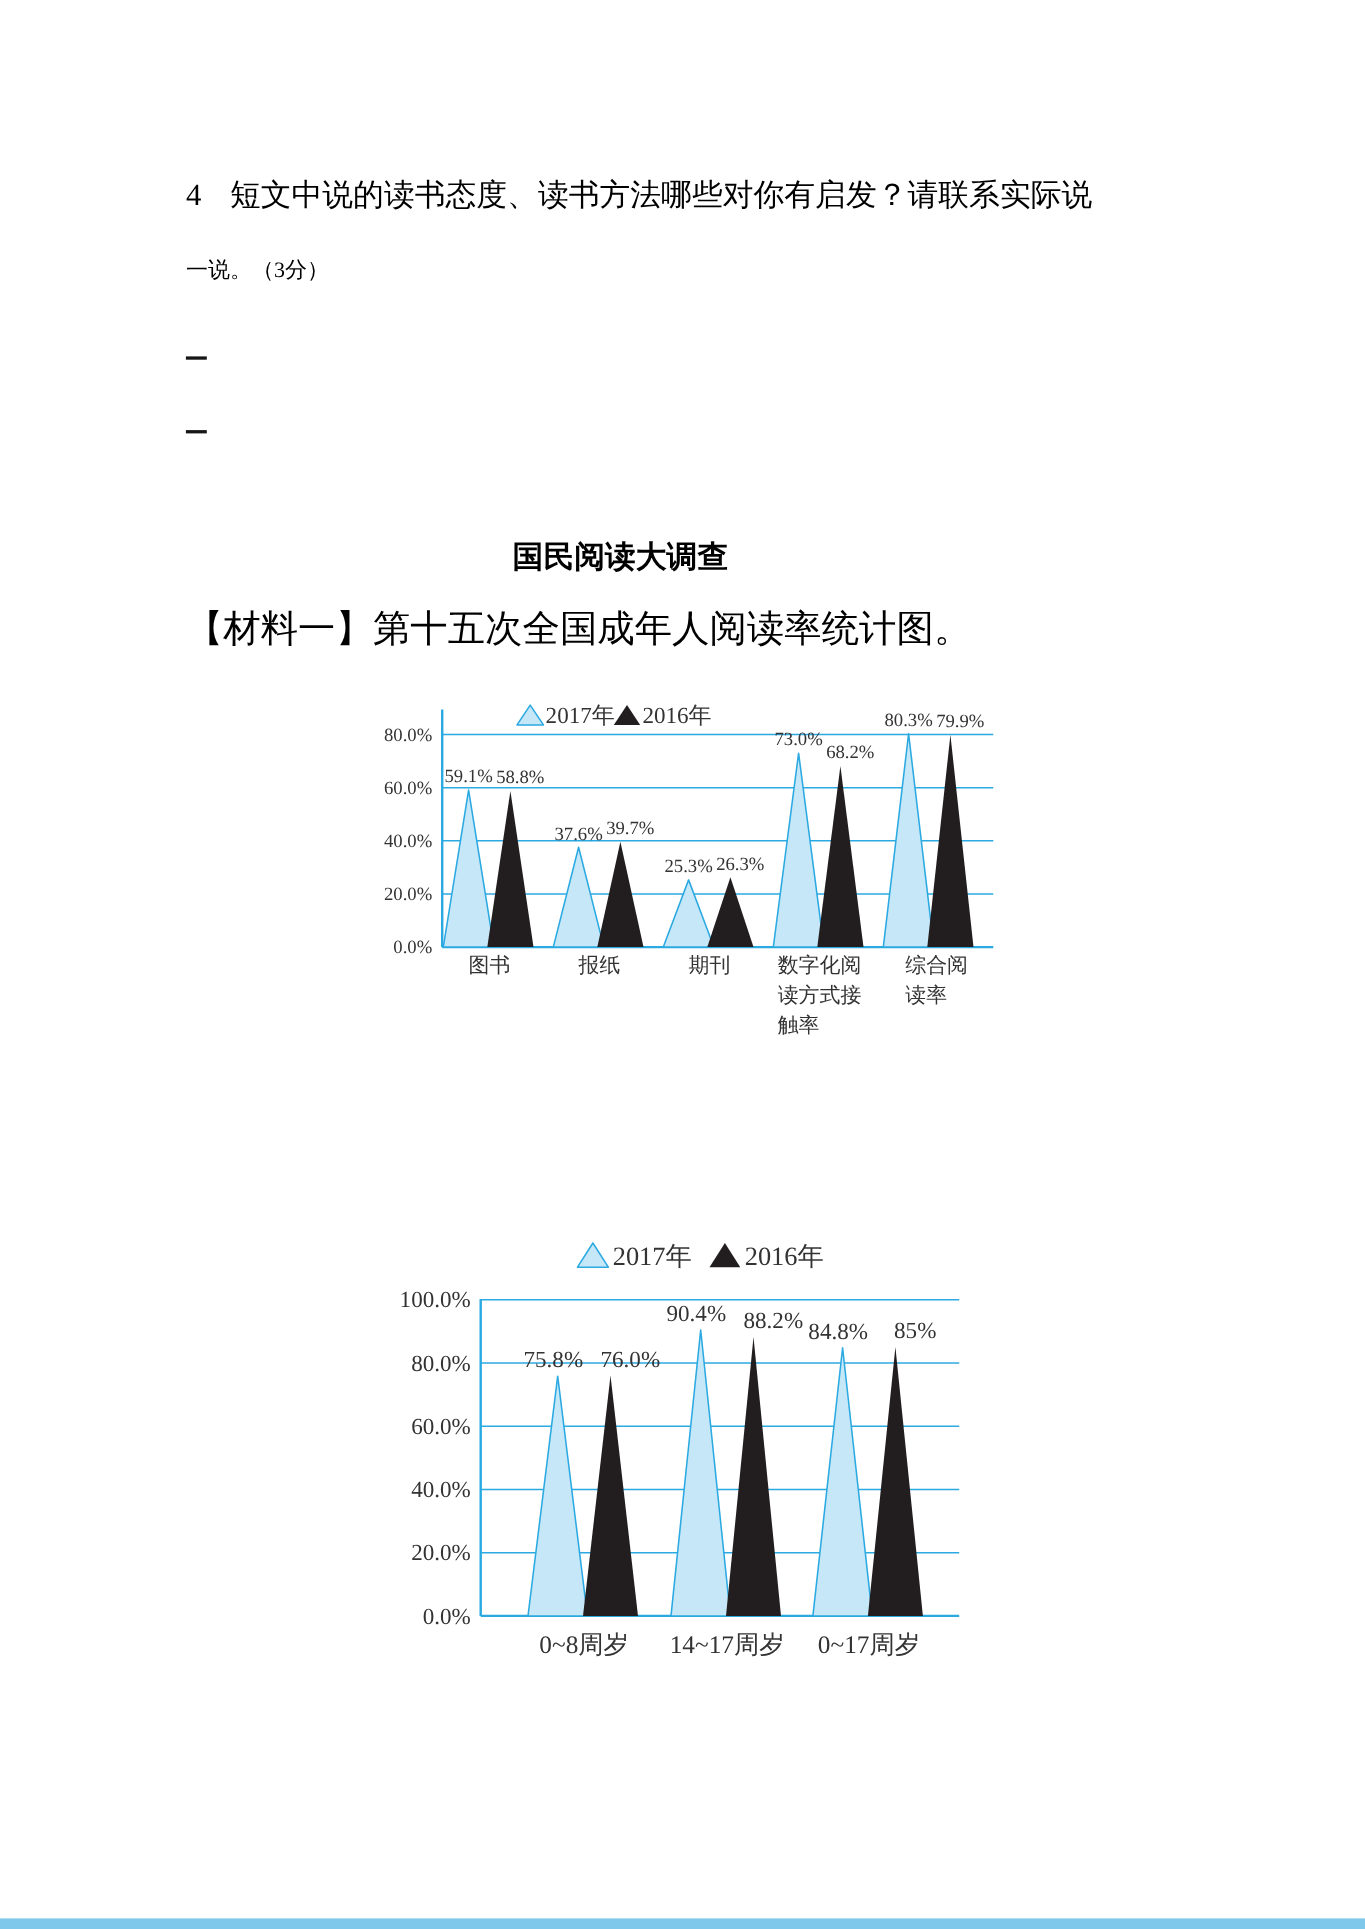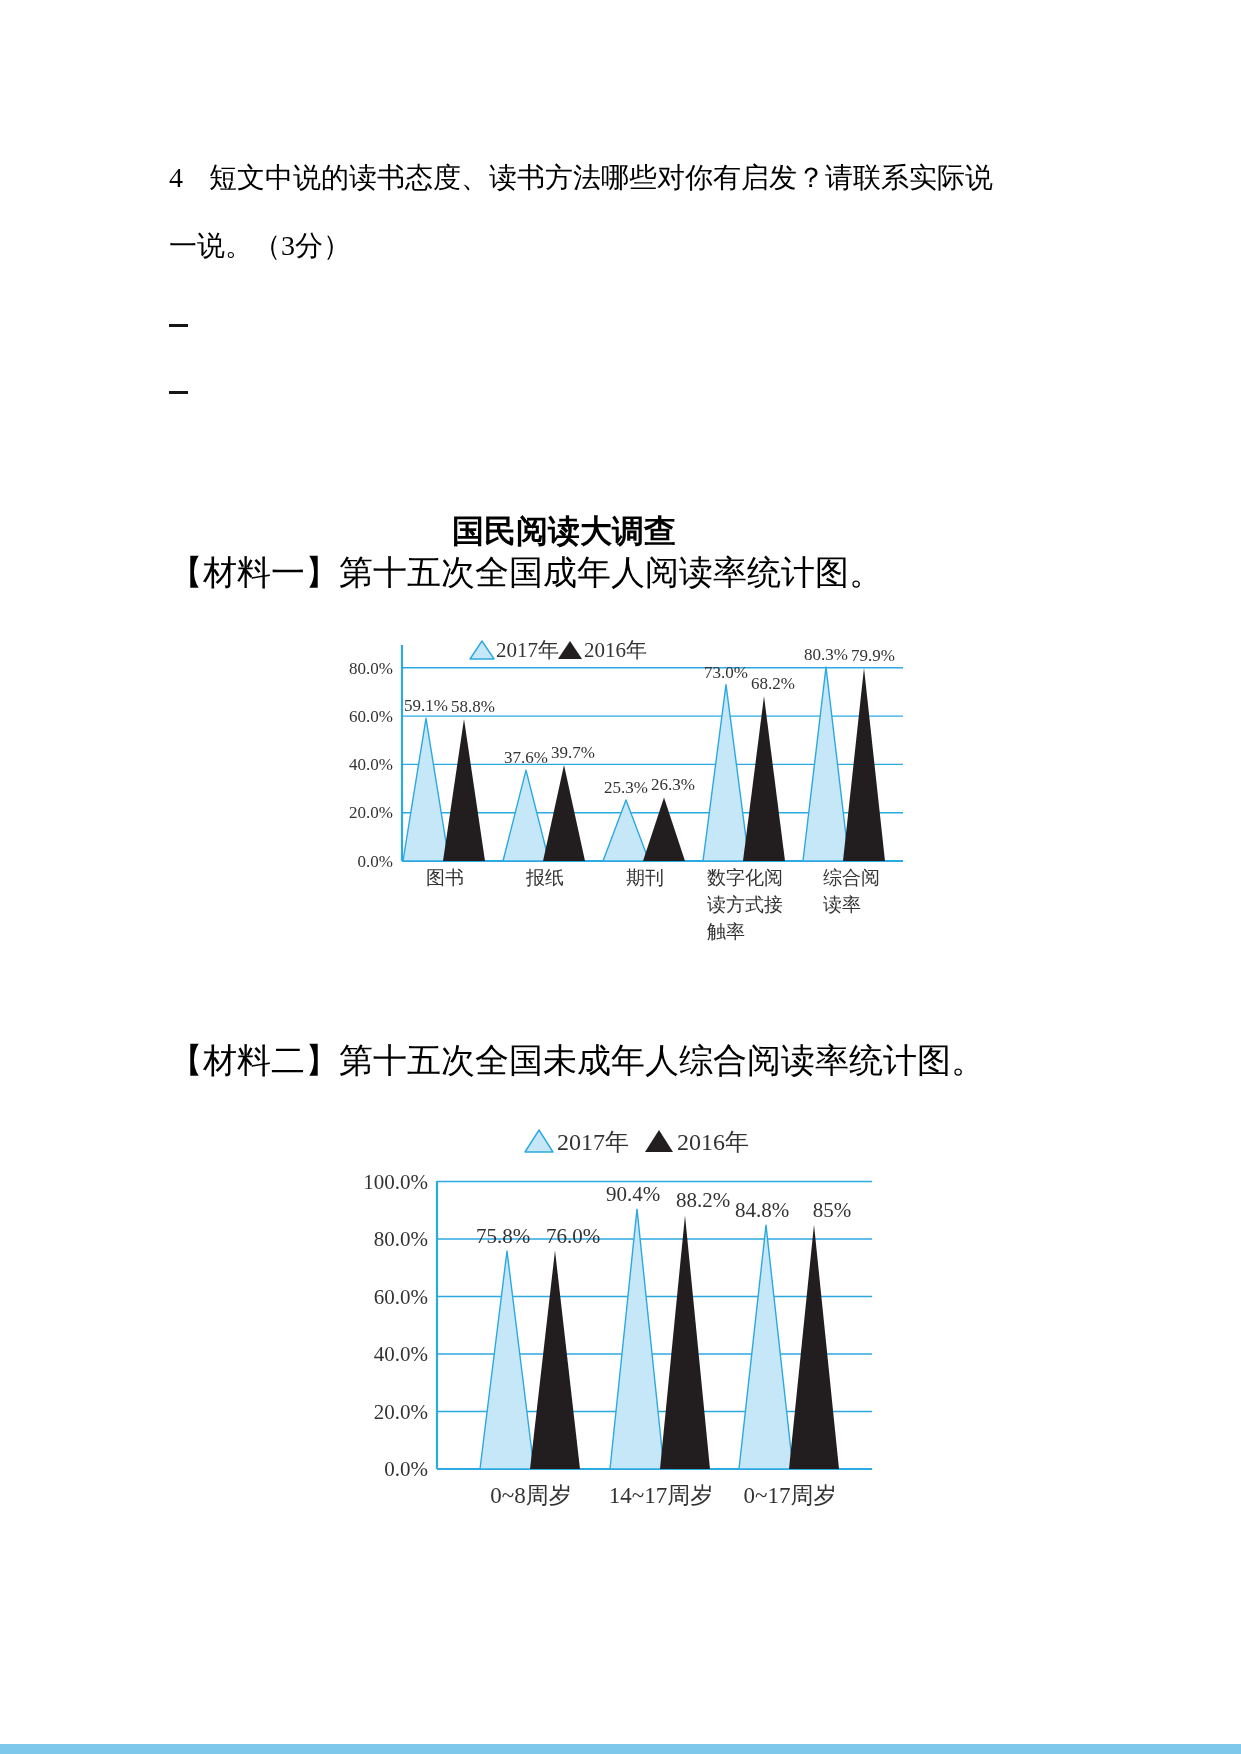--- a/index.html
+++ b/index.html
@@ -7,26 +7,26 @@
     position:relative;
     width:1241px;height:1754px;
     background:#ffffff;
     font-family:"Liberation Serif","DejaVu Serif",serif;
     color:#000;
     overflow:hidden;
   }
   .text-line{position:absolute;white-space:nowrap;}
   .question-line1{left:169px;top:158px;font-size:28px;line-height:40px;}
   .qnum{display:inline-block;margin-right:26px;font-family:"Liberation Serif","DejaVu Serif",serif;}
-  .question-line2{left:169px;top:226px;font-size:28px;line-height:40px;}
+  .question-line2{left:169px;top:226px;font-size:20px;line-height:40px;}
   .answer-dash{position:absolute;left:169px;width:19px;height:3px;background:#161616;}
   .dash1{top:324px;}
   .dash2{top:391px;}
   .section-heading{left:169px;top:418px;font-size:28px;line-height:40px;}
-  .survey-title{left:169px;top:487px;width:790px;text-align:center;font-size:32px;font-weight:bold;line-height:40px;margin-top:24px;}
+  .survey-title{left:169px;top:487px;width:790px;text-align:center;font-size:28px;font-weight:bold;line-height:40px;}
   .material-heading{left:169px;font-size:34px;line-height:38px;}
   .material1{top:554px;}
   .material2{top:1042px;}
   .chart{position:absolute;}
   #chart1{left:320px;top:600px;width:620px;height:390px;}
   #chart2{left:340px;top:1118px;width:600px;height:422px;}
   .bottom-band{position:absolute;left:0;top:1744px;width:1241px;height:10px;}
 </style>
 </head>
 <body>
@@ -86,21 +86,20 @@
         <text x="387" y="311" text-anchor="start" fill="#333333" font-size="19" style="font-family: &quot;Liberation Serif&quot;, &quot;DejaVu Serif&quot;, serif;">读方式接</text>
         <text x="387" y="338" text-anchor="start" fill="#333333" font-size="19" style="font-family: &quot;Liberation Serif&quot;, &quot;DejaVu Serif&quot;, serif;">触率</text>
         <polygon points="506,67.0755 483,261 529,261" fill="#C6E7F8" stroke="#2BA9E1" stroke-width="1.4" stroke-linejoin="round"></polygon>
         <text x="506" y="60.075500000000005" text-anchor="middle" fill="#333333" font-size="17" style="font-family: &quot;Liberation Serif&quot;, &quot;DejaVu Serif&quot;, serif;">80.3%</text>
         <polygon points="544,68.04149999999998 523,261 565,261" fill="#221E1F"></polygon>
         <text x="553" y="61.041499999999985" text-anchor="middle" fill="#333333" font-size="17" style="font-family: &quot;Liberation Serif&quot;, &quot;DejaVu Serif&quot;, serif;">79.9%</text>
         <text x="503" y="284" text-anchor="start" fill="#333333" font-size="19" style="font-family: &quot;Liberation Serif&quot;, &quot;DejaVu Serif&quot;, serif;">综合阅</text>
         <text x="503" y="311" text-anchor="start" fill="#333333" font-size="19" style="font-family: &quot;Liberation Serif&quot;, &quot;DejaVu Serif&quot;, serif;">读率</text>
       </svg></div>
 
-  <div class="text-line material-heading material2">【材料二】第十五次全国未成年人综合阅读率统计图。</div>
 
   <div id="chart2" class="chart"><svg width="600" height="422">
         <line x1="97" y1="351" x2="532" y2="351" stroke="#2BA9E1" stroke-width="2.2"></line>
         <text x="88" y="358.14" text-anchor="end" fill="#333333" font-size="21" style="font-family: &quot;Liberation Serif&quot;, &quot;DejaVu Serif&quot;, serif;">0.0%</text>
         <line x1="97" y1="293.5" x2="532" y2="293.5" stroke="#2BA9E1" stroke-width="1.4"></line>
         <text x="88" y="300.64" text-anchor="end" fill="#333333" font-size="21" style="font-family: &quot;Liberation Serif&quot;, &quot;DejaVu Serif&quot;, serif;">20.0%</text>
         <line x1="97" y1="236" x2="532" y2="236" stroke="#2BA9E1" stroke-width="1.4"></line>
         <text x="88" y="243.14" text-anchor="end" fill="#333333" font-size="21" style="font-family: &quot;Liberation Serif&quot;, &quot;DejaVu Serif&quot;, serif;">40.0%</text>
         <line x1="97" y1="178.5" x2="532" y2="178.5" stroke="#2BA9E1" stroke-width="1.4"></line>
         <text x="88" y="185.64" text-anchor="end" fill="#333333" font-size="21" style="font-family: &quot;Liberation Serif&quot;, &quot;DejaVu Serif&quot;, serif;">60.0%</text>

